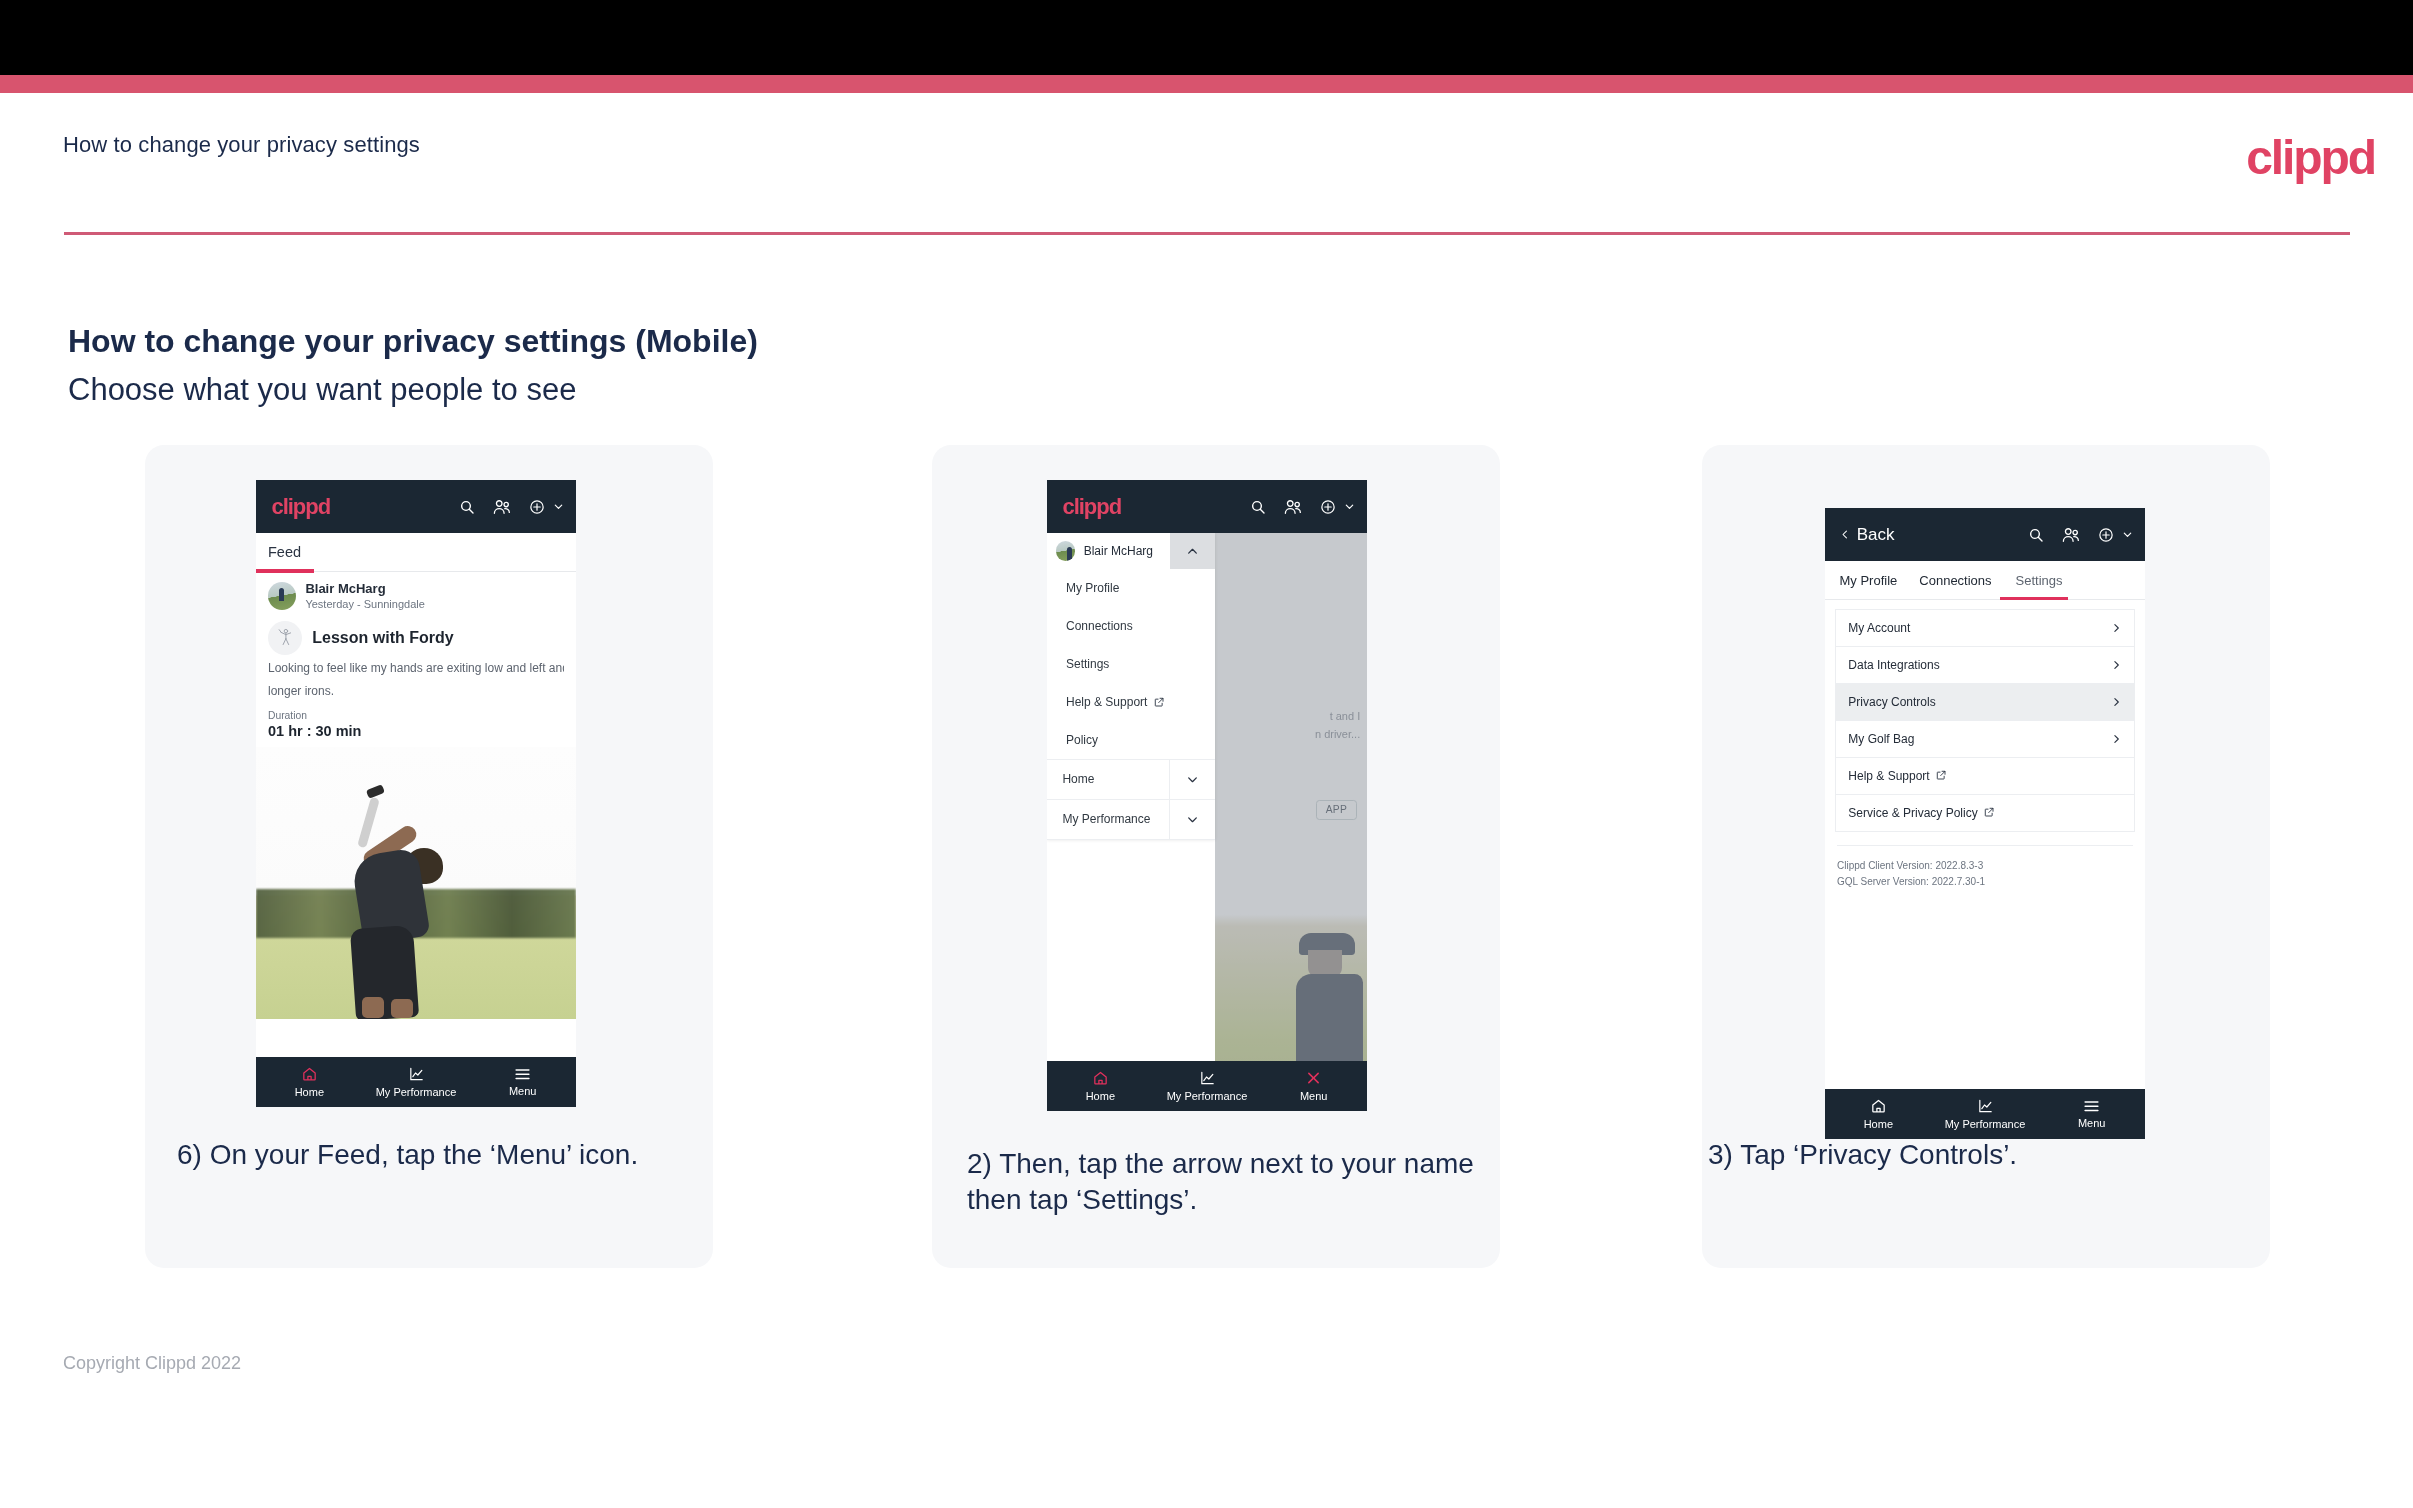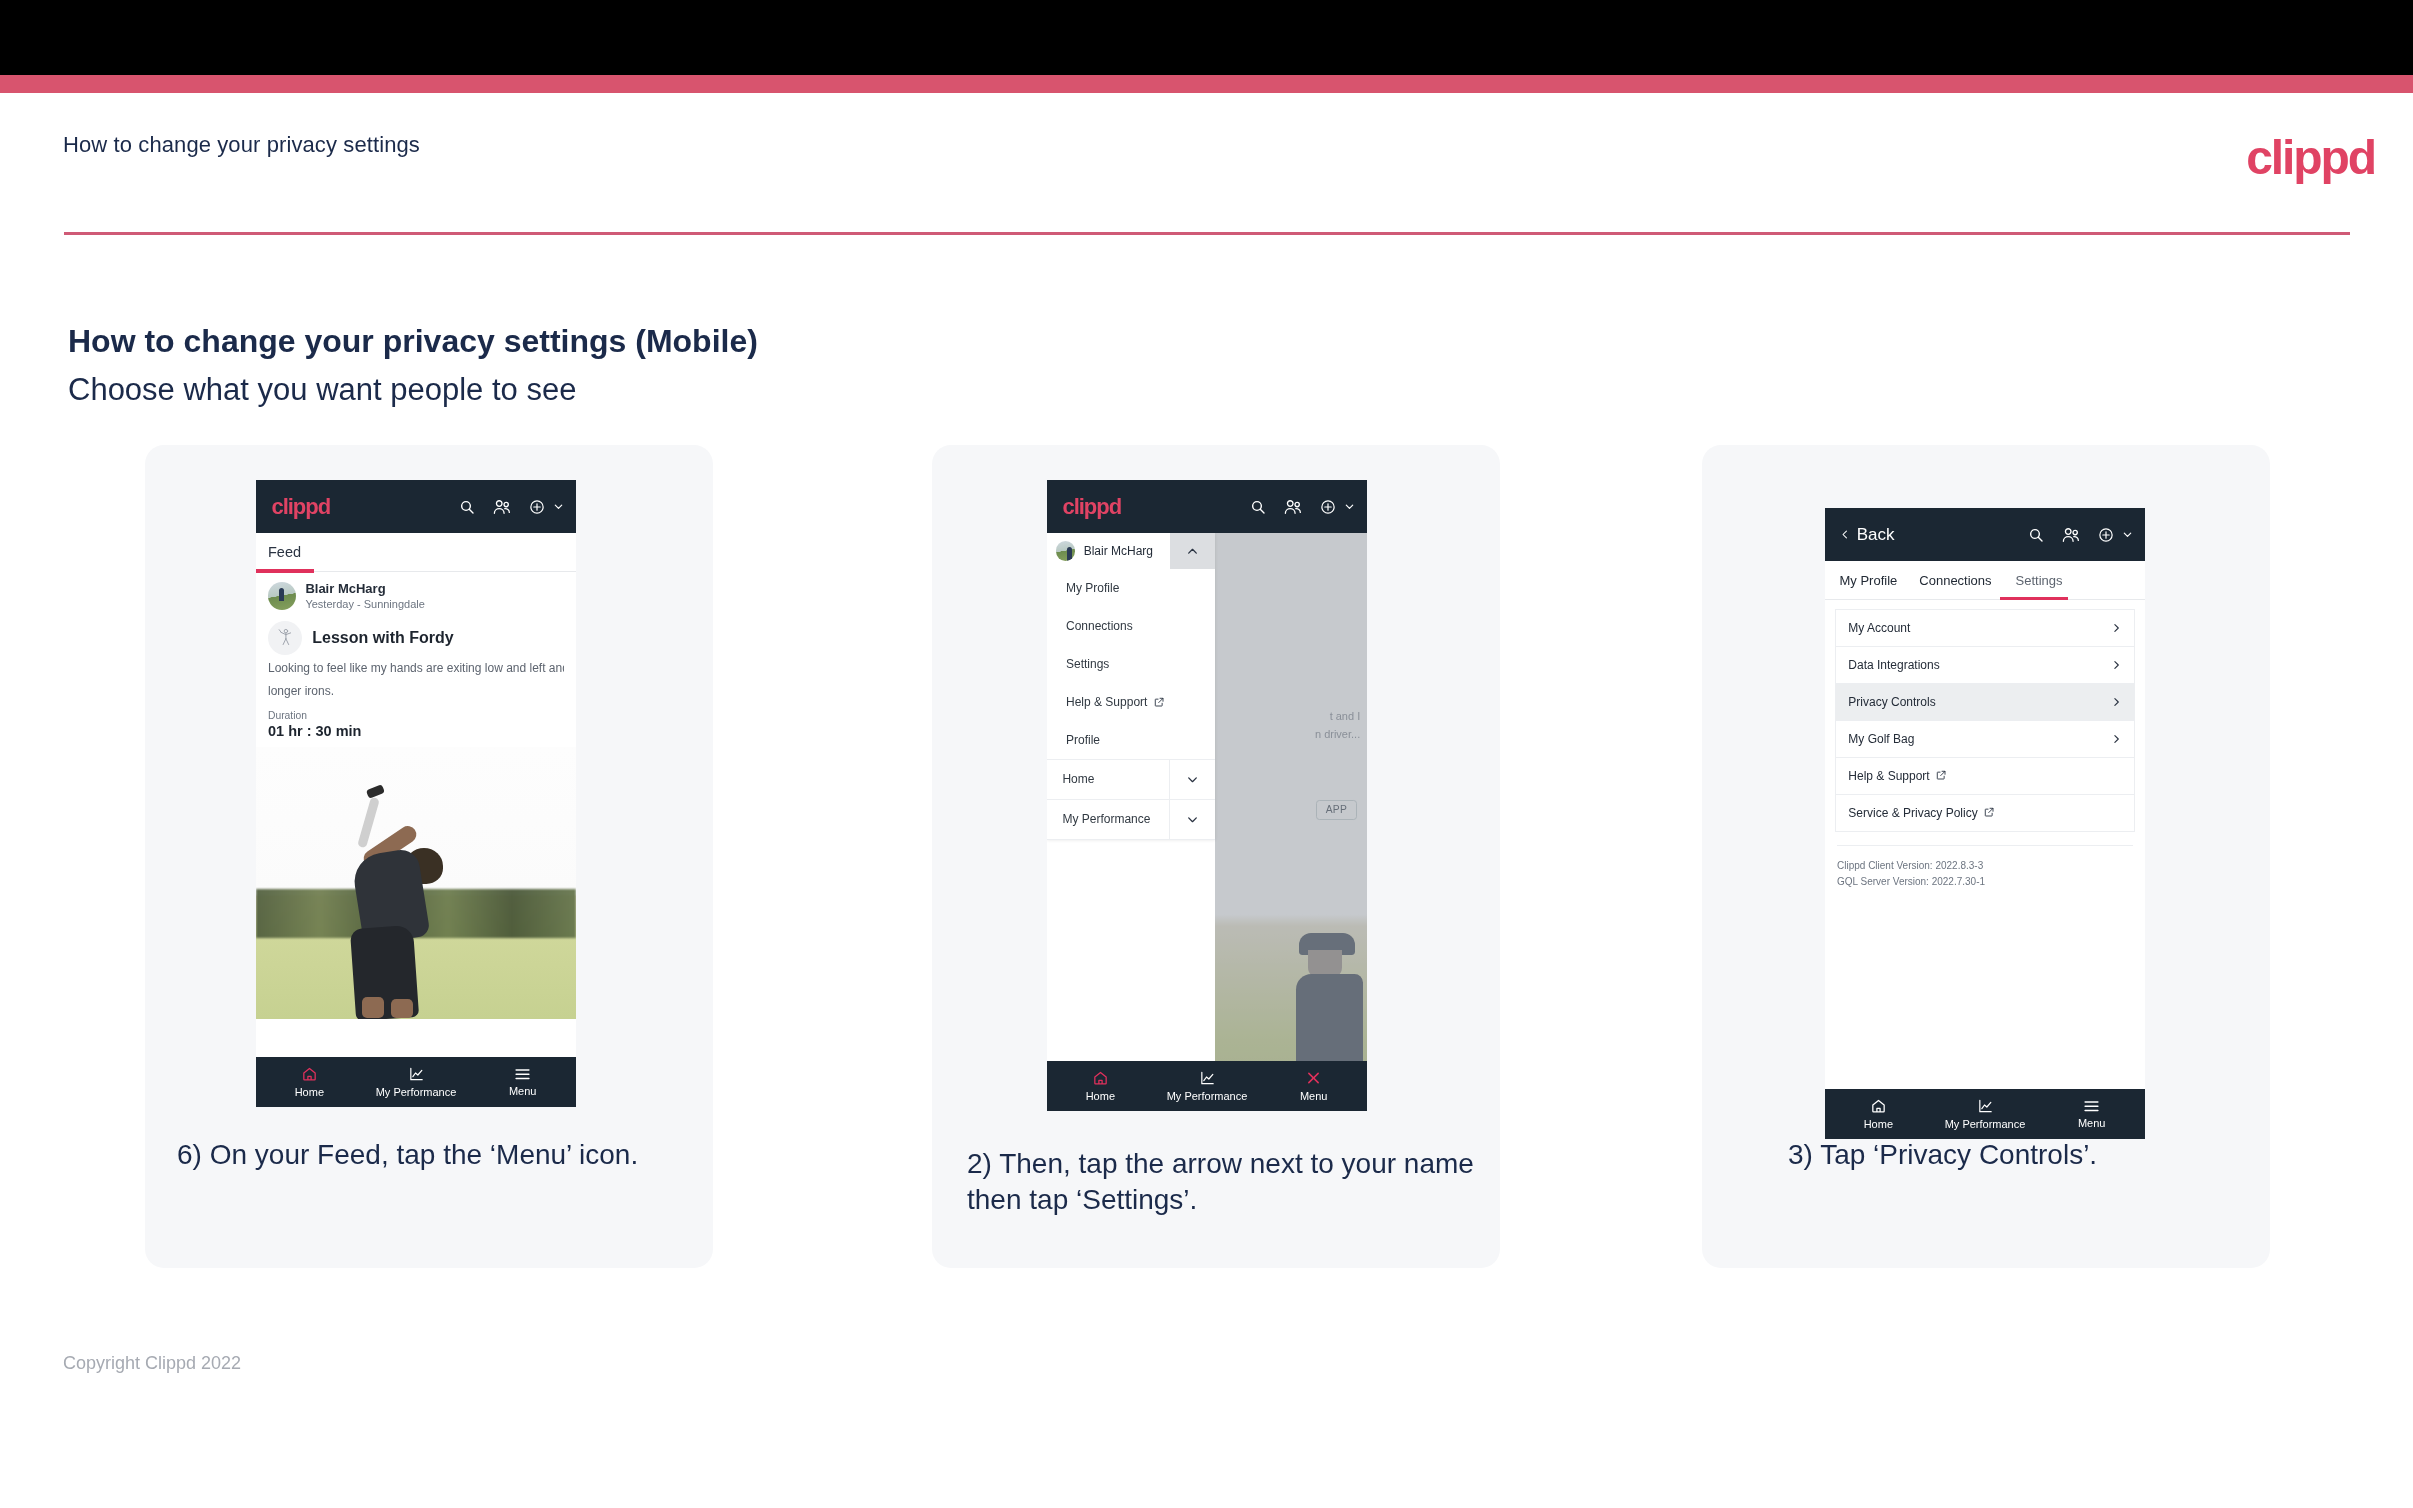--- a/index.html
+++ b/index.html
@@ -64,21 +64,21 @@
   #card-2 { left: 932px; }
   #card-3 { left: 1702px; }
 
   .caption {
     position: absolute;
     font-size: 28px; color: #1b2a4a; line-height: 1.28;
     width: 530px;
   }
   #cap-1 { left: 177px; top: 1137px; }
   #cap-2 { left: 967px; top: 1146px; }
-  #cap-3 { left: 1788px; top: 1137px; }
+  #cap-3 { left: 1708px; top: 1137px; }
 
   
   .phone {
     position: absolute;
     width: 320px;
     background: #ffffff;
     overflow: hidden;
   }
   #phone-1 { left: 256px; top: 480px; height: 627px; }
   #phone-2 { left: 1047px; top: 480px; height: 631px; }
@@ -546,21 +546,21 @@
       </div>
       <div class="drawer-item">
         <span>Help &amp; Support</span>
         <svg width="10.3" height="10.3" viewBox="0 0 24 24" fill="none" stroke="#2a3342" stroke-width="2.1">
             <path d="M14 3h7v7" stroke-linecap="round"></path>
             <path d="M21 3 11 13" stroke-linecap="round"></path>
             <path d="M19 14.5V20a1 1 0 0 1-1 1H4a1 1 0 0 1-1-1V6a1 1 0 0 1 1-1h5.5" stroke-linecap="round"></path>
           </svg>
       </div>
       <div class="drawer-item">
-        <span>Profile</span>
+        <span>Policy</span>
       </div>
       <div class="drawer-sep"></div>
 
       <div class="drawer-collapse">
         <span>Home</span>
         <span class="cv">
           <svg width="13" height="13" viewBox="0 0 24 24" fill="none" stroke="#2a3342" stroke-width="2.4">
               <polyline points="5,9 12,16 19,9" stroke-linecap="round" stroke-linejoin="round"></polyline>
             </svg>
         </span>

